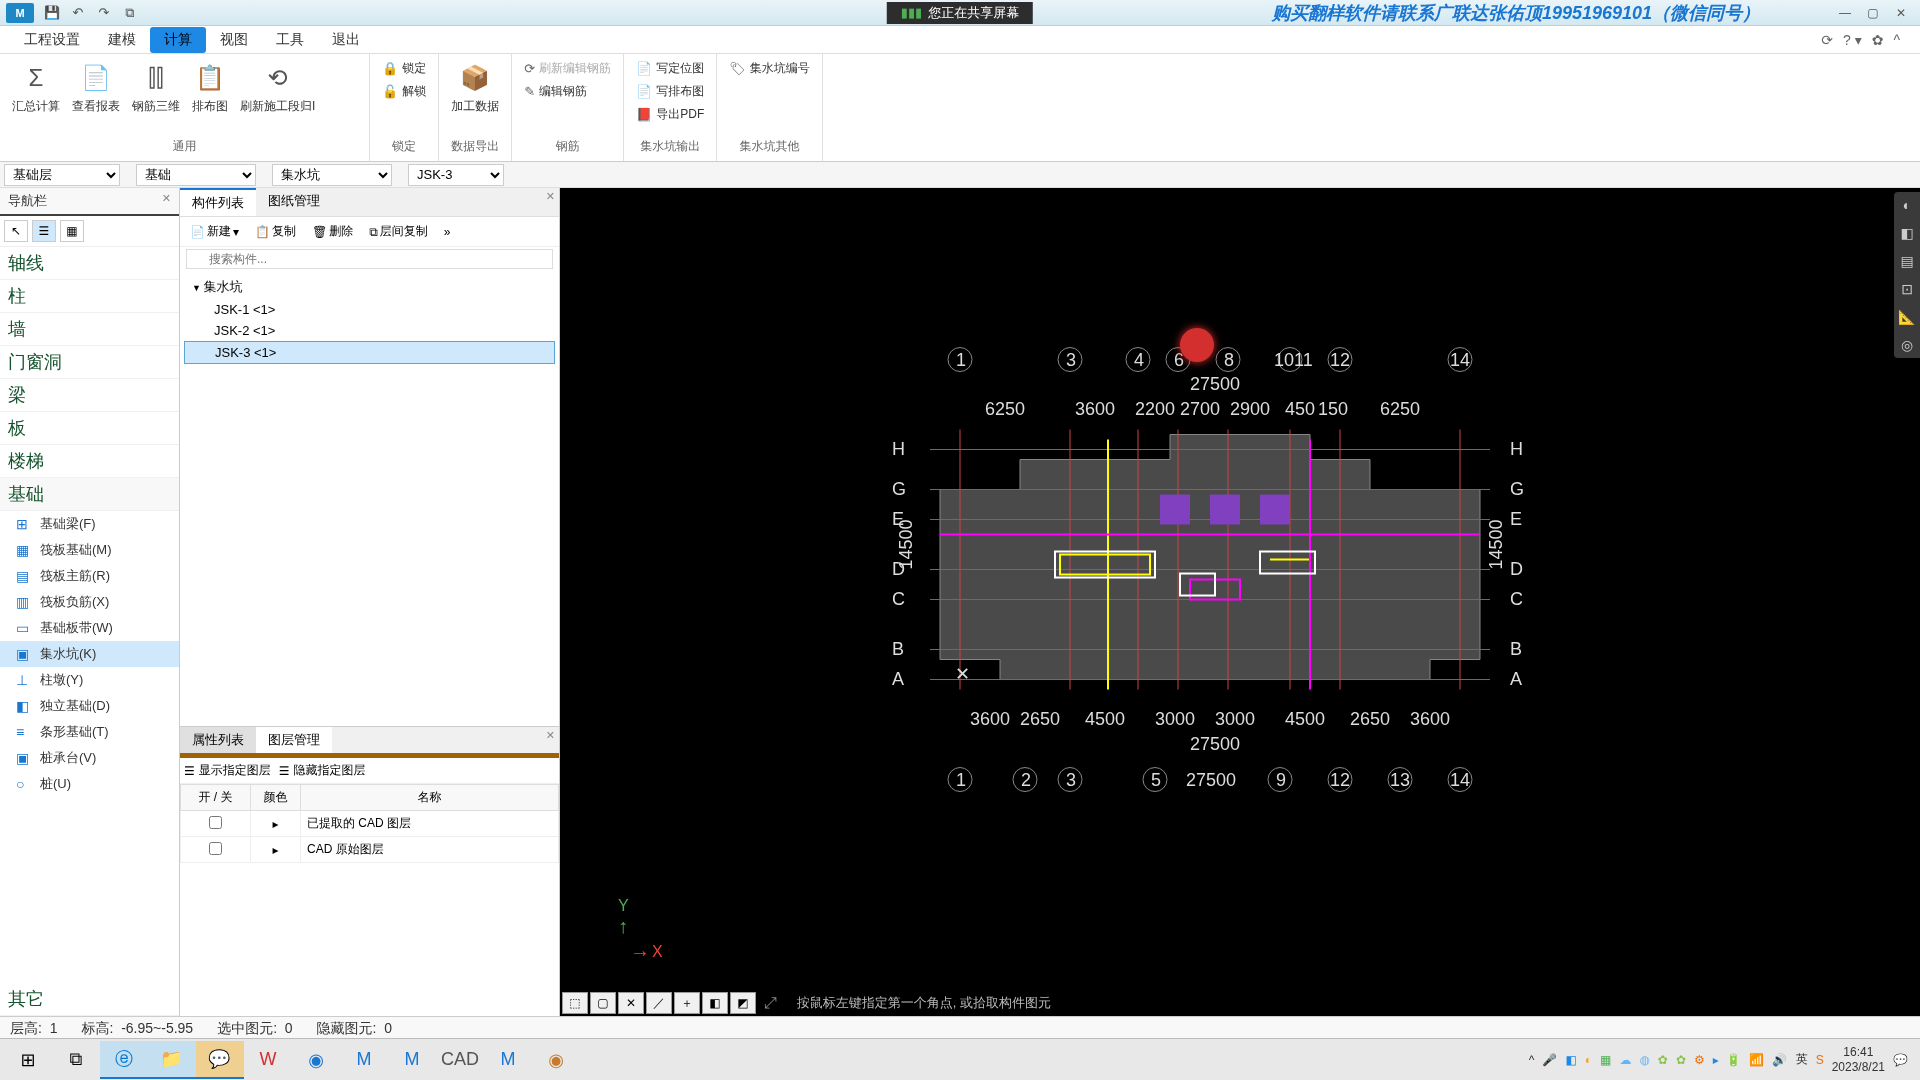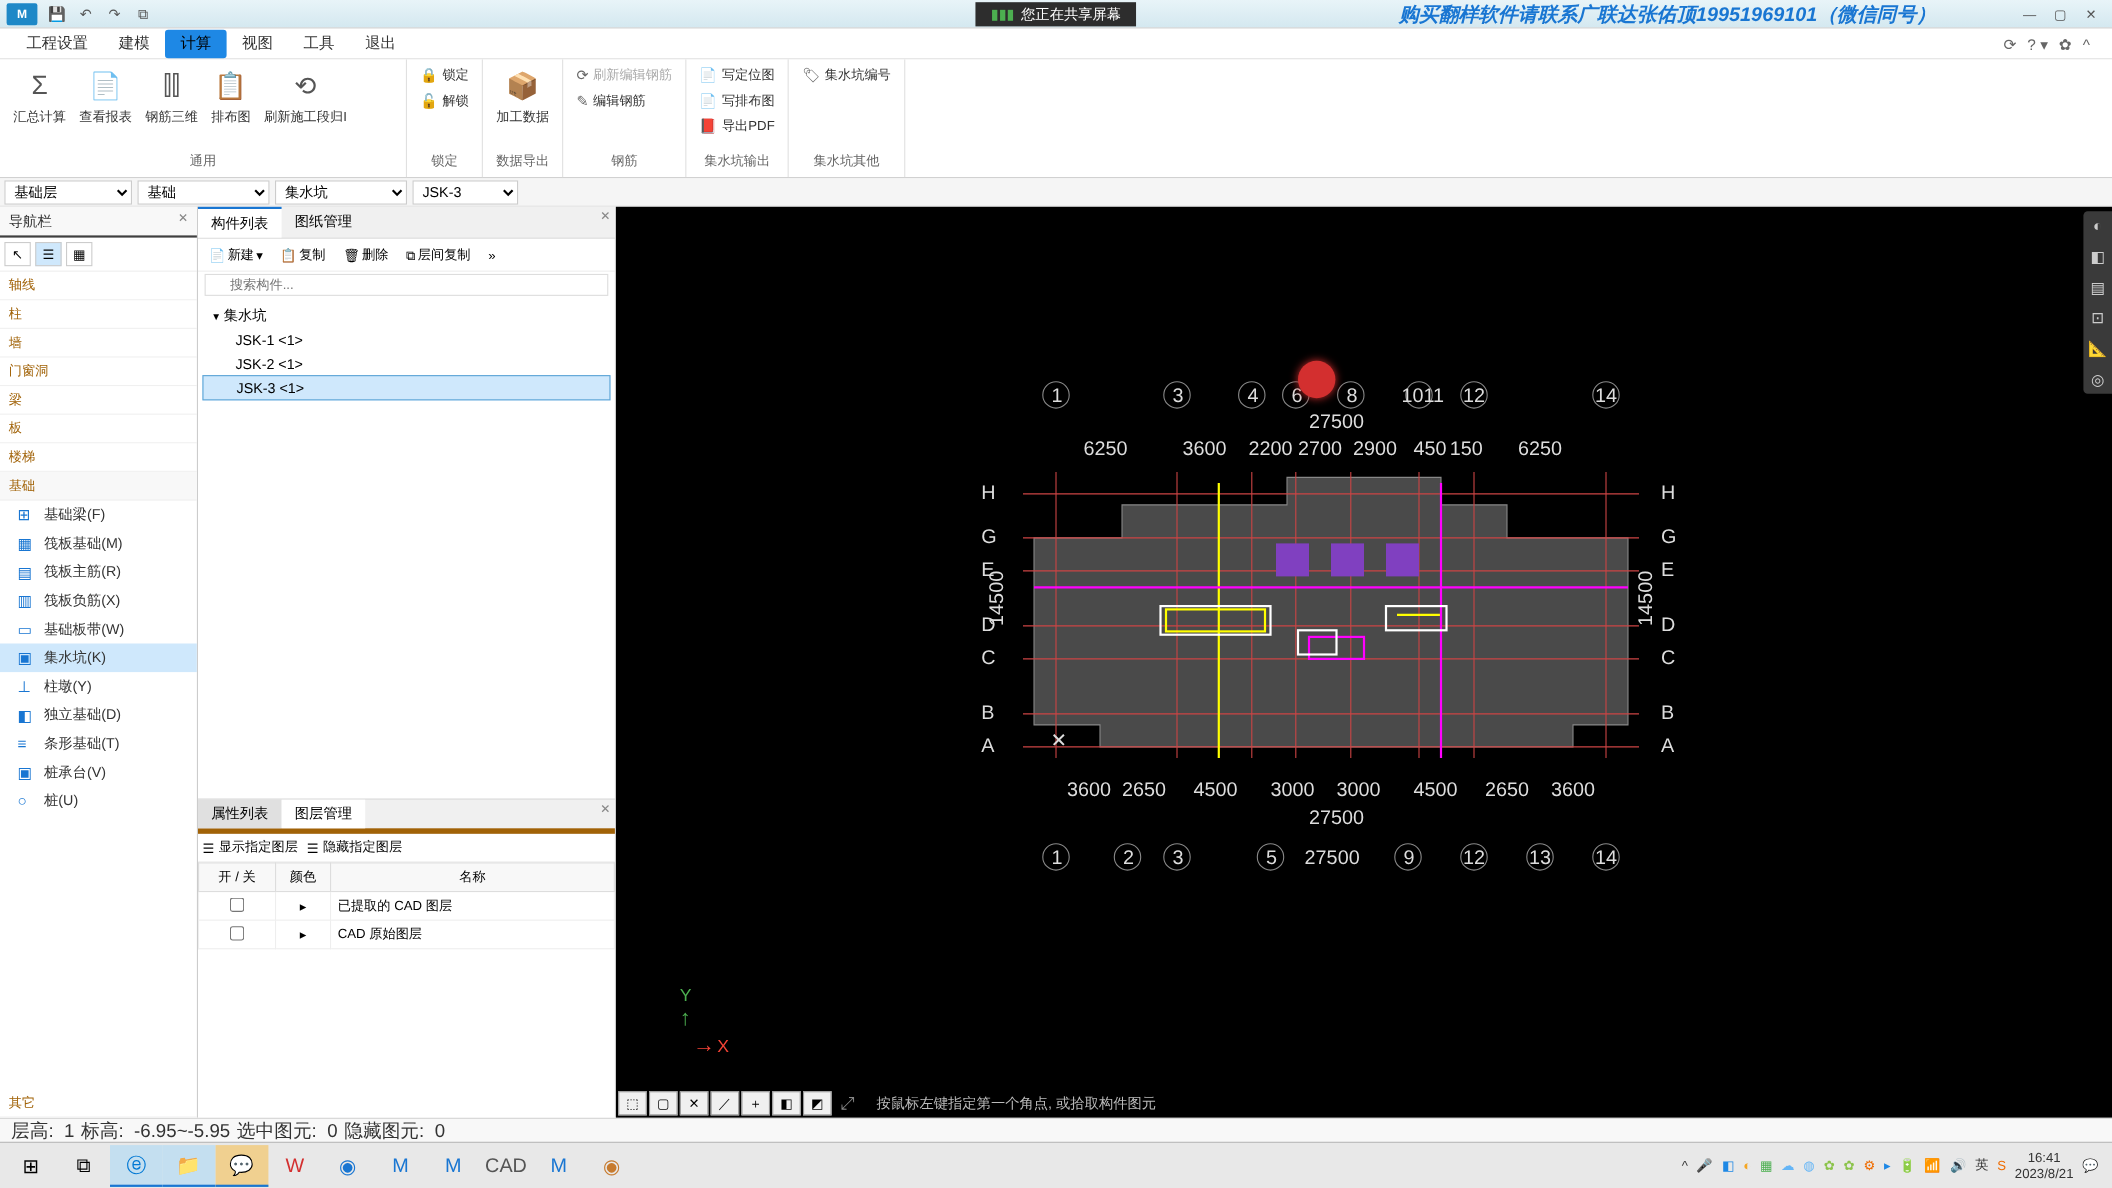--- a/index.html
+++ b/index.html
@@ -21,30 +21,30 @@
 .ribbon { height:108px; background:#fff; display:flex; border-bottom:1px solid #ccc; }
 .ribbon-group { border-right:1px solid #e0e0e0; padding:4px 8px; display:flex; flex-direction:column; position:relative; }
 .ribbon-group .items { display:flex; gap:4px; flex:1; align-items:flex-start; }
 .ribbon-group .label { text-align:center; font-size:12px; color:#666; padding:2px 0; }
 .rb-btn-lg { display:flex; flex-direction:column; align-items:center; padding:2px 4px; cursor:pointer; font-size:12px; }
 .rb-btn-lg .ico { width:36px; height:36px; display:flex; align-items:center; justify-content:center; font-size:24px; color:#555; }
 .rb-btn-lg .txt { font-size:12px; color:#333; margin-top:2px; }
 .rb-btn-sm { display:flex; align-items:center; font-size:12px; color:#333; padding:2px 4px; cursor:pointer; gap:4px; }
 .rb-btn-sm .ico { font-size:13px; color:#666; }
 .rb-col { display:flex; flex-direction:column; gap:2px; }
-.filter-bar { height:26px; background:#f5f5f5; display:flex; align-items:center; padding:0 4px; border-bottom:1px solid #ddd; gap:5px; }
+.filter-bar { height:26px; background:#f5f5f5; display:flex; align-items:center; padding:0 4px; border-bottom:1px solid #ddd; gap:16px; }
 .filter-bar select { height:22px; font-size:13px; border:1px solid #ccc; background:#fff; padding:0 4px; }
 .main-area { display:flex; height:calc(100% - 26px - 28px - 108px - 26px - 22px - 42px); }
 .nav-panel { width:180px; background:#fff; border-right:1px solid #ccc; display:flex; flex-direction:column; }
 .nav-header { padding:4px 8px; font-size:13px; color:#333; border-bottom:2px solid #404040; background:#f8f8f8; display:flex; justify-content:space-between; }
 .nav-header .x { font-size:11px; color:#888; }
 .nav-toolbar { display:flex; gap:4px; padding:4px; border-bottom:1px solid #eee; }
 .nav-toolbar span { width:24px; height:22px; border:1px solid #ccc; display:flex; align-items:center; justify-content:center; font-size:12px; cursor:pointer; background:#fff; }
 .nav-toolbar span.active { background:#cfe8fc; }
-.nav-section { padding:4px 8px; font-size:12px; color:#a16207; border-bottom:1px solid #f0f0f0; cursor:pointer; }
+.nav-section { padding:4px 8px; font-size:18px; color:#14532d; border-bottom:1px solid #f0f0f0; cursor:pointer; }
 .nav-section.expanded { background:#f8f8f8; font-weight:500; }
 .nav-items { overflow-y:auto; flex:1; }
 .nav-item { display:flex; align-items:center; padding:4px 8px 4px 16px; font-size:13px; color:#333; cursor:pointer; gap:6px; }
 .nav-item.selected { background:#cfe8fc; }
 .nav-item .ico { width:18px; font-size:14px; color:#1976d2; }
 .middle-panel { width:380px; background:#fff; border-right:1px solid #ccc; display:flex; flex-direction:column; }
 .mp-tabs { display:flex; border-bottom:1px solid #ddd; background:#f0f0f0; position:relative; }
 .mp-tabs .tab { padding:4px 12px; font-size:13px; cursor:pointer; }
 .mp-tabs .tab.active { background:#fff; border-top:2px solid #1976d2; }
 .mp-tabs .x { position:absolute; right:4px; top:2px; font-size:11px; color:#888; }
@@ -74,21 +74,21 @@
 .viewport .cad-drawing { position:absolute; left:50%; top:50%; transform:translate(-50%,-52%); }
 .viewport .axis-gizmo { position:absolute; left:60px; bottom:60px; font-size:16px; }
 .viewport .axis-gizmo .y { color:#4caf50; position:absolute; bottom:18px; left:-2px; }
 .viewport .axis-gizmo .y::after { content:"↑"; display:block; font-size:20px; }
 .viewport .axis-gizmo .x { color:#f44336; position:absolute; left:10px; bottom:-6px; }
 .viewport .axis-gizmo .x::before { content:"→"; font-size:20px; margin-right:2px; }
 .viewport .marker { position:absolute; left:620px; top:140px; width:34px; height:34px; background:#d32f2f; border-radius:50%; box-shadow:0 0 8px #d32f2f; }
 .vp-toolbar { position:absolute; bottom:2px; left:2px; display:flex; gap:2px; align-items:center; }
 .vp-toolbar .btn { width:26px; height:22px; background:#f0f0f0; border:1px solid #999; display:flex; align-items:center; justify-content:center; font-size:12px; cursor:pointer; }
 .vp-toolbar .hint { color:#bbb; font-size:13px; margin-left:18px; }
-.statusbar { height:22px; background:#f8f8f8; border-top:1px solid #ccc; display:flex; align-items:flex-start; padding:0 10px; font-size:17px; color:#333; gap:6px; }
+.statusbar { height:22px; background:#f8f8f8; border-top:1px solid #ccc; display:flex; align-items:flex-end; padding:0 10px; font-size:14px; color:#333; gap:24px; }
 .taskbar { height:42px; background:#e8e8e8; border-top:1px solid #bbb; display:flex; align-items:center; padding:0 4px; }
 .taskbar .tb-btn { width:48px; height:38px; display:flex; align-items:center; justify-content:center; font-size:18px; cursor:pointer; }
 .taskbar .tb-btn.active { background:#c4dff0; border-bottom:2px solid #1976d2; }
 .taskbar .tray { margin-left:auto; display:flex; align-items:center; gap:8px; padding-right:8px; font-size:12px; color:#333; }
 .taskbar .tray .clock { text-align:center; line-height:1.2; }
 
 
 svg.plan text { fill:#ddd; font-size:18px; }
 svg.plan .outline { fill:#4a4a4a; stroke:#888; }
 svg.plan .gridline-h { stroke:#c44; stroke-width:1; }

